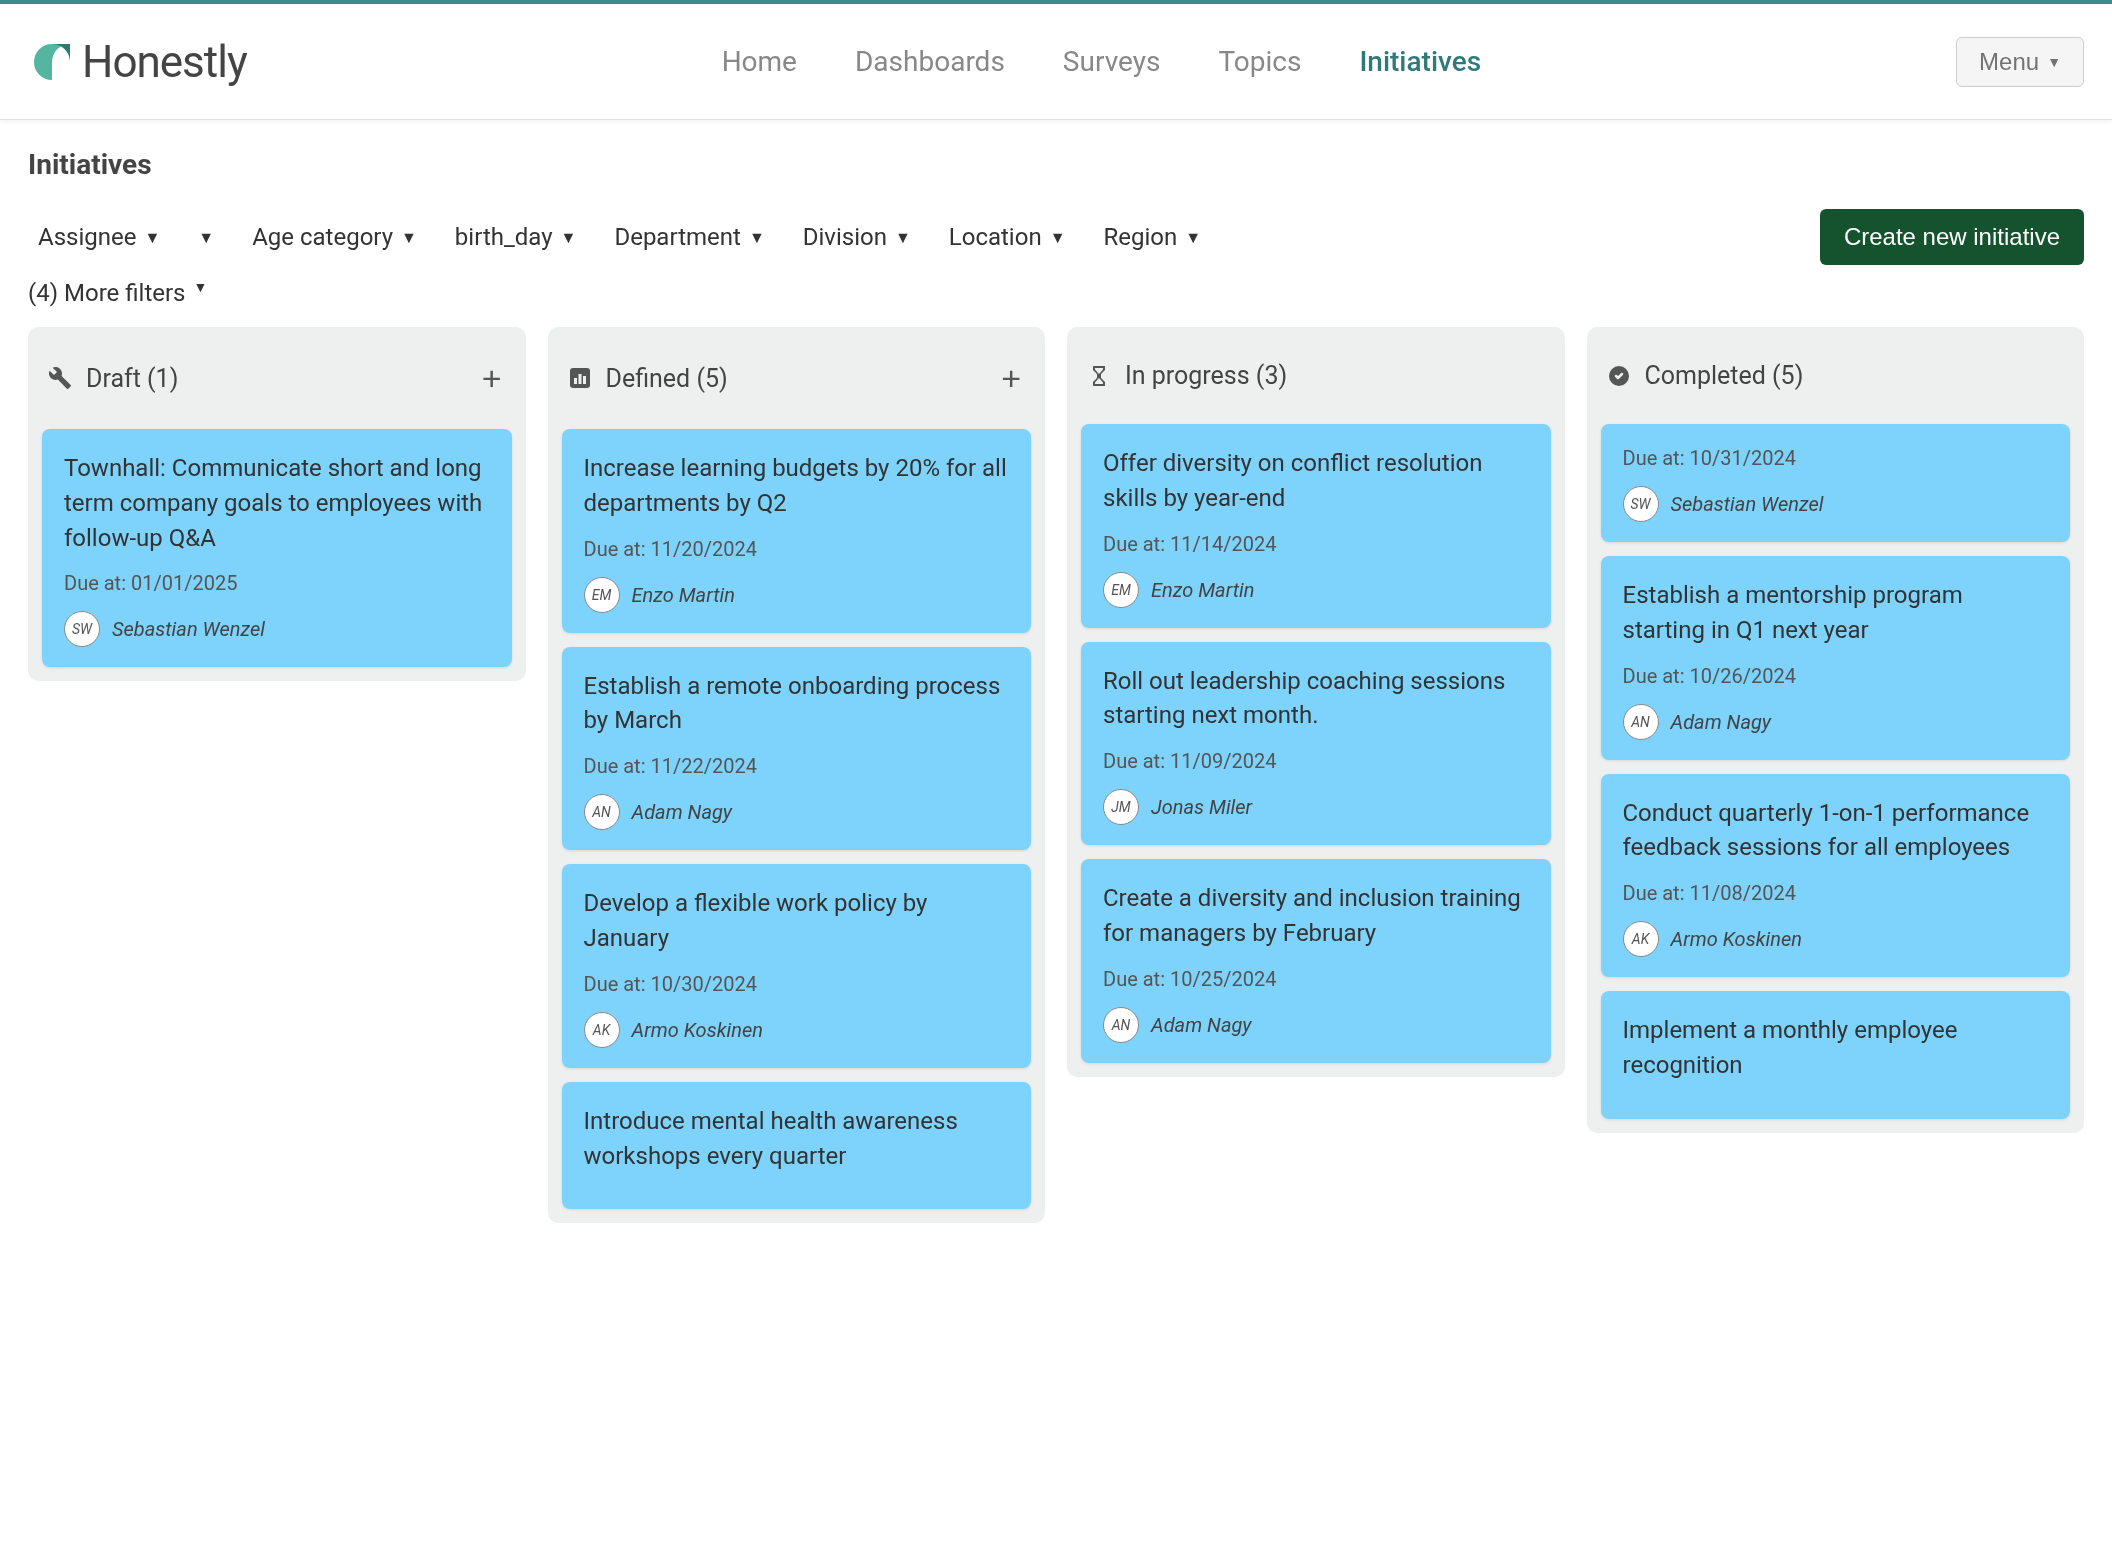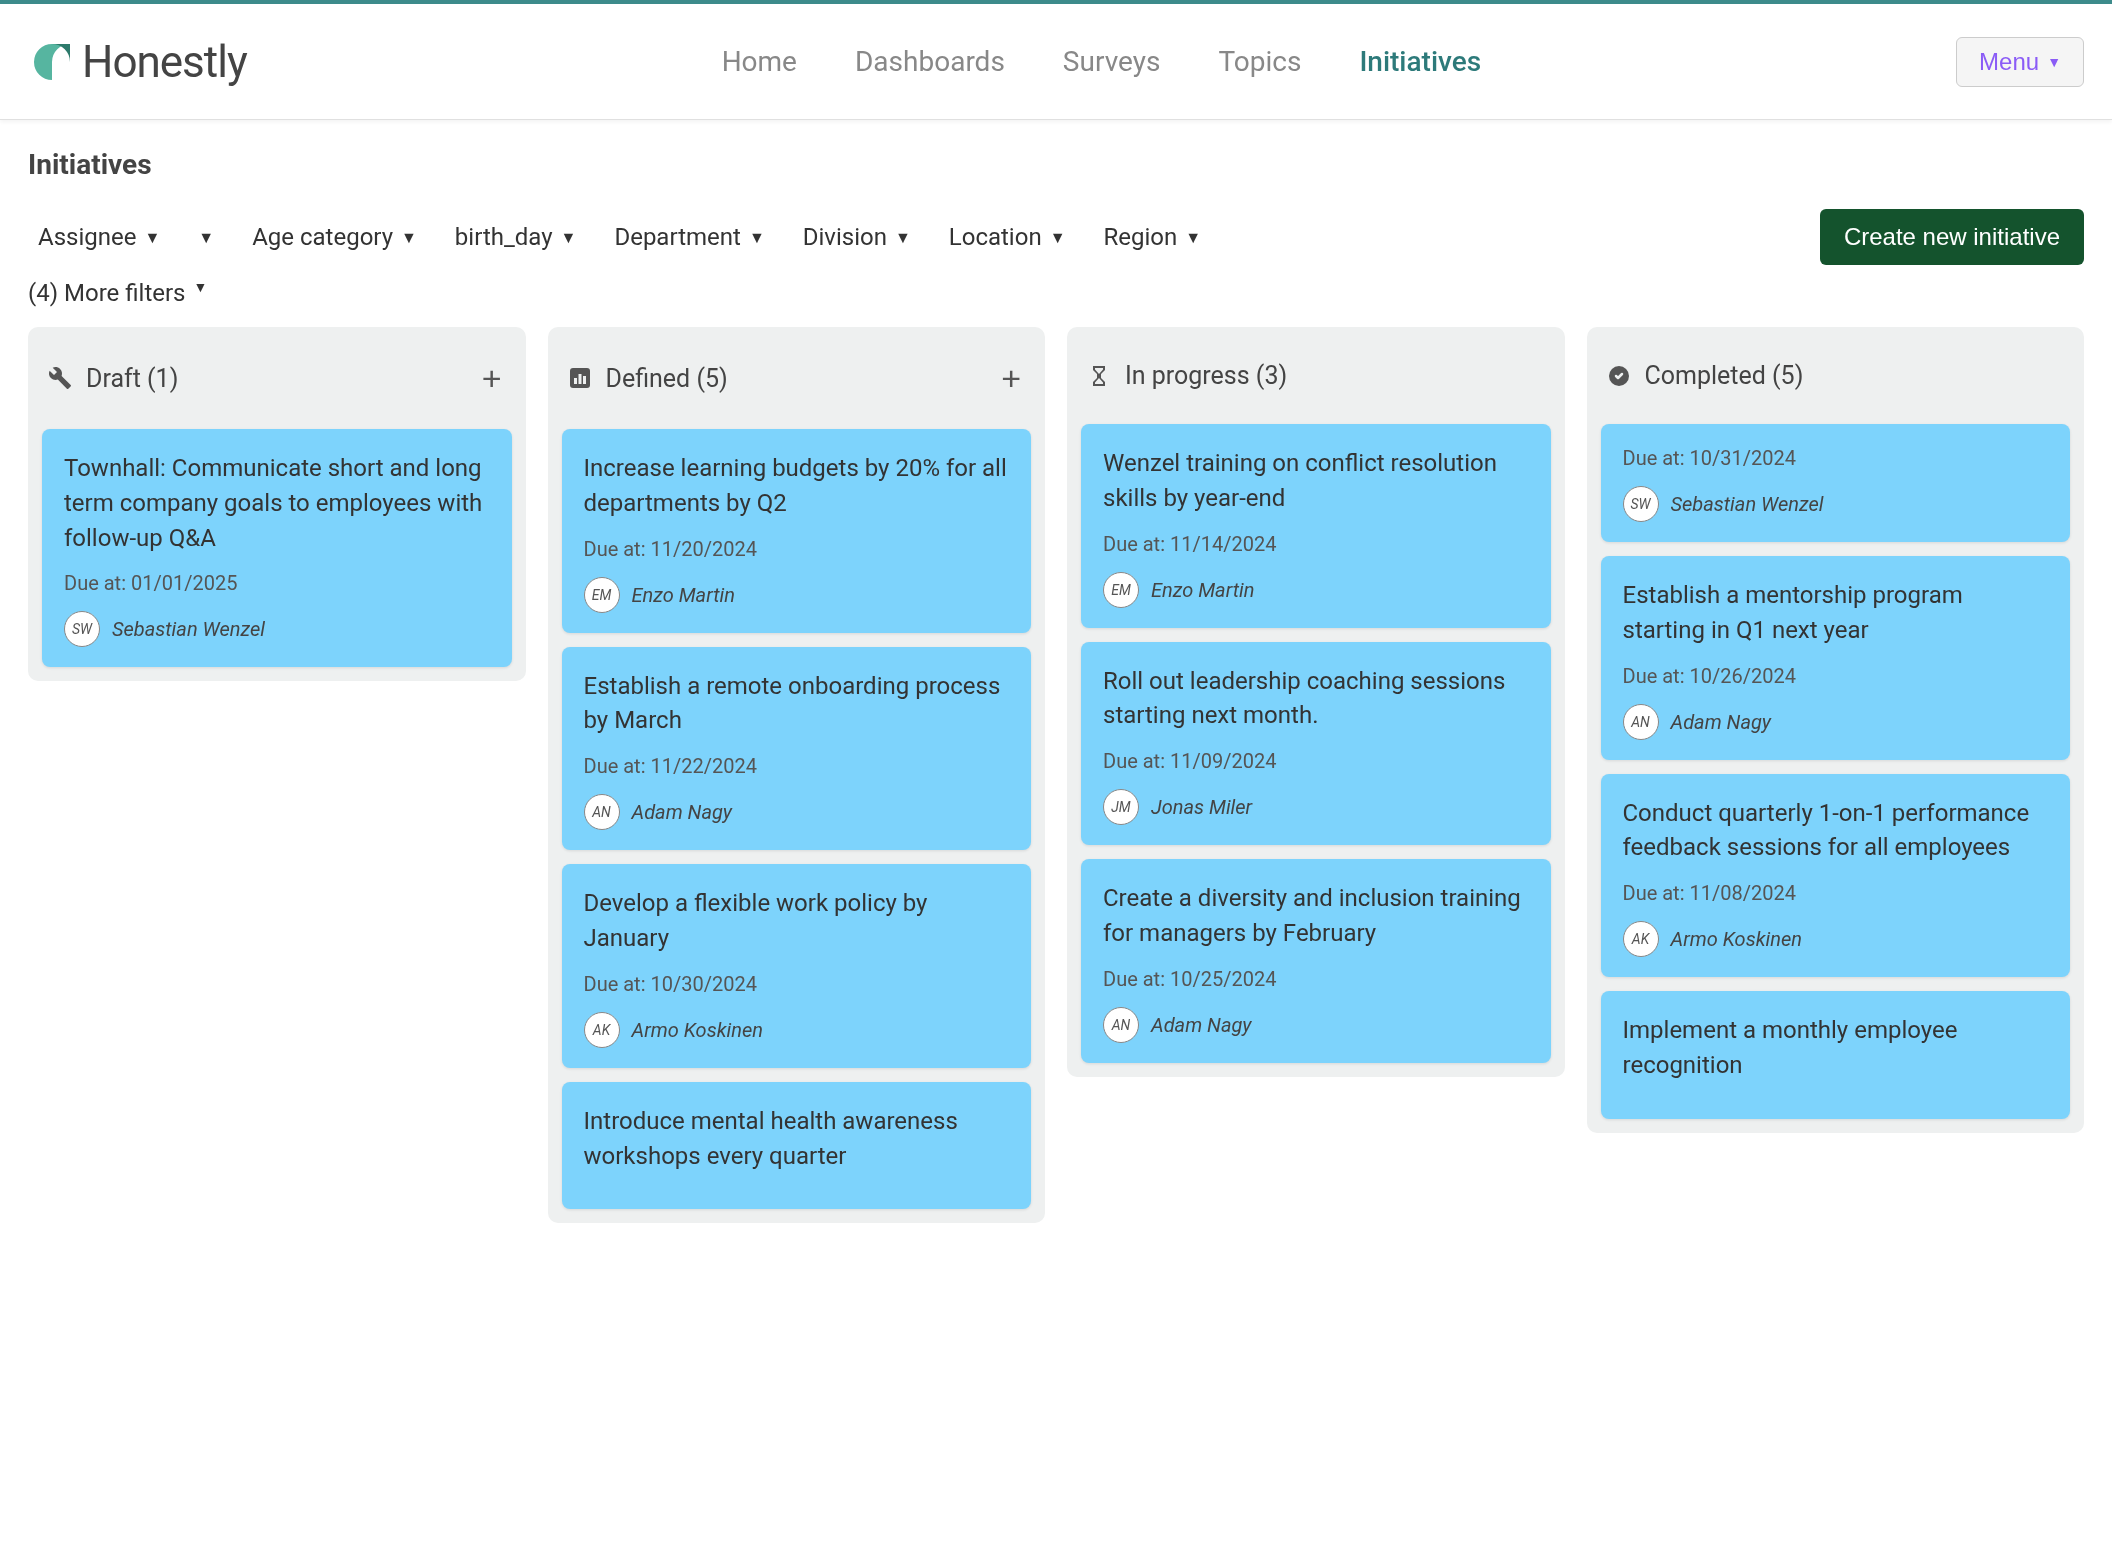--- a/index.html
+++ b/index.html
@@ -55,21 +55,21 @@
     .menu-btn {
       border: 1px solid #ccc;
       background: #f5f5f5;
       padding: 10px 22px;
       font-size: 24px;
       border-radius: 6px;
       cursor: pointer;
       display: flex;
       align-items: center;
       gap: 8px;
-      color: #8b5cf6;
+      color: #737373;
     }
     .caret {
       font-size: 14px;
     }
     .page-header {
       padding: 28px 28px 14px;
     }
     .page-title {
       font-size: 28px;
       color: #444;
@@ -330,21 +330,21 @@
     </div>
     <div class="column">
       <div class="column-header">
         <svg class="column-icon" viewBox="0 0 24 24" fill="currentColor">
           <path d="M6 2h12v4l-4 4v4l4 4v4H6v-4l4-4v-4L6 6V2zm2 2v1.5L12 10l4-4.5V4H8zm0 16h8v-1.5L12 14l-4 4.5V20z"></path>
         </svg>
         <span class="column-title">In progress (3)</span>
       </div>
       <div class="card-list">
         <div class="card">
-          <div class="card-title">Wenzel training on conflict resolution skills by year-end</div>
+          <div class="card-title">Offer diversity on conflict resolution skills by year-end</div>
           <div class="card-due">Due at: 11/14/2024</div>
           <div class="card-assignee">
             <div class="avatar">EM</div>
             <span class="assignee-name">Enzo Martin</span>
           </div>
         </div>
         <div class="card">
           <div class="card-title">Roll out leadership coaching sessions starting next month.</div>
           <div class="card-due">Due at: 11/09/2024</div>
           <div class="card-assignee">

